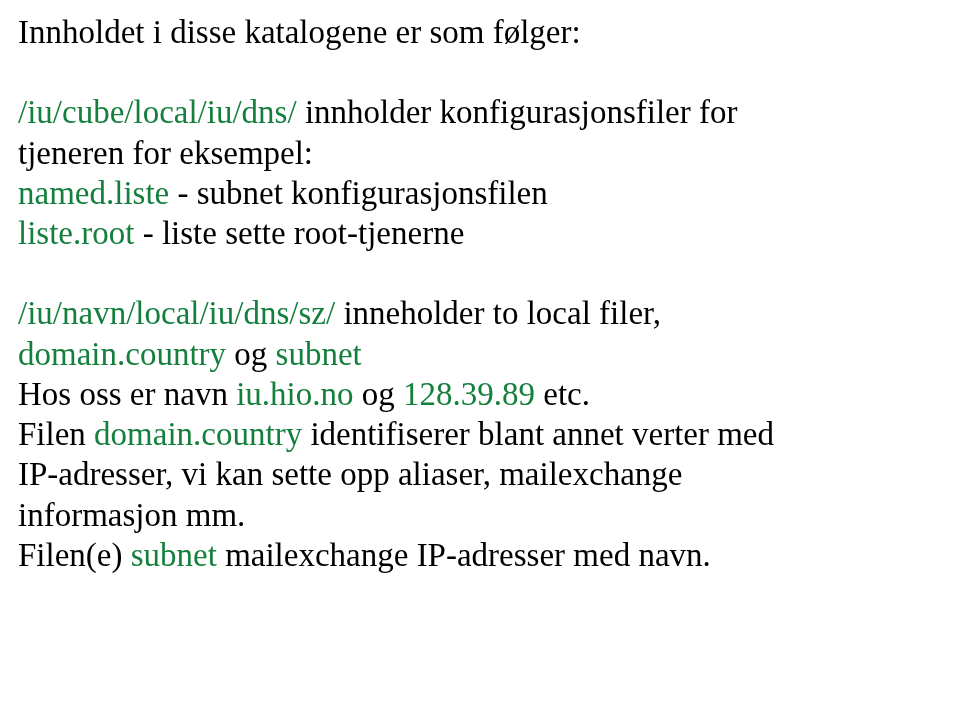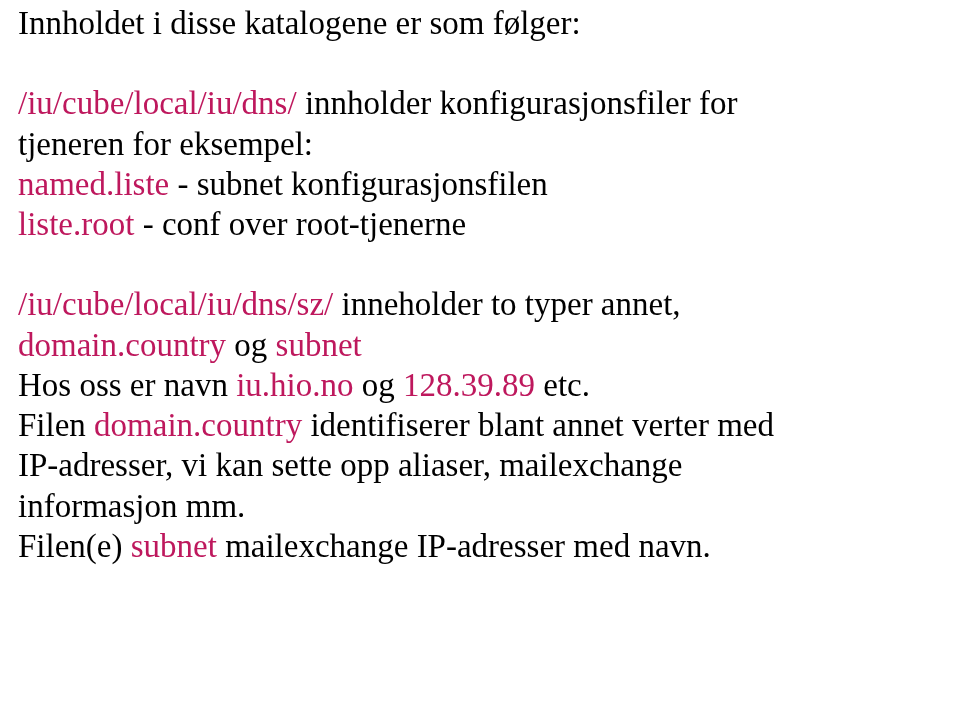--- a/index.html
+++ b/index.html
@@ -8,48 +8,48 @@
     padding: 0;
     width: 960px;
     height: 719px;
     background: #ffffff;
     font-family: "Times New Roman", Times, serif;
   }
   .page {
     box-sizing: border-box;
     width: 820px;
     height: 719px;
-    padding: 3px 18px 10px 18px;
+    padding: 12px 18px 10px 18px;
     font-size: 33px;
     line-height: 1.22;
     color: #000000;
   }
   .para {
     margin: 0 0 40px 0;
   }
   .para.last {
     margin-bottom: 0;
   }
-  .blue { color: #be185d; }
+  .blue { color: #15803d; }
 </style>
 </head>
 <body>
 
 <div class="page">
 
   <p class="para">
     <span>Innholdet i disse katalogene er som følger:</span>
   </p>
 
   <p class="para">
     <span class="blue">/iu/cube/local/iu/dns/</span><span> innholder konfigurasjonsfiler for tjeneren for eksempel:</span><br>
     <span class="blue">named.liste</span><span> - subnet konfigurasjonsfilen</span><br>
-    <span class="blue">liste.root</span><span>   - conf over root-tjenerne</span>
+    <span class="blue">liste.root</span><span>   - liste sette root-tjenerne</span>
   </p>
 
   <p class="para last">
-    <span class="blue">/iu/cube/local/iu/dns/sz/</span><span> inneholder to typer annet, </span><span class="blue">domain.country</span><span> og </span><span class="blue">subnet</span><br>
+    <span class="blue">/iu/navn/local/iu/dns/sz/</span><span> inneholder to local filer, </span><span class="blue">domain.country</span><span> og </span><span class="blue">subnet</span><br>
     <span>Hos oss er navn </span><span class="blue">iu.hio.no</span><span> og </span><span class="blue">128.39.89</span><span> etc.</span><br>
     <span>Filen </span><span class="blue">domain.country</span><span> identifiserer blant annet verter med IP-adresser, vi kan sette opp aliaser, mailexchange informasjon mm.</span><br>
     <span>Filen(e) </span><span class="blue">subnet</span><span> mailexchange IP-adresser med navn.</span>
   </p>
 
 </div>
 
 </body></html>

